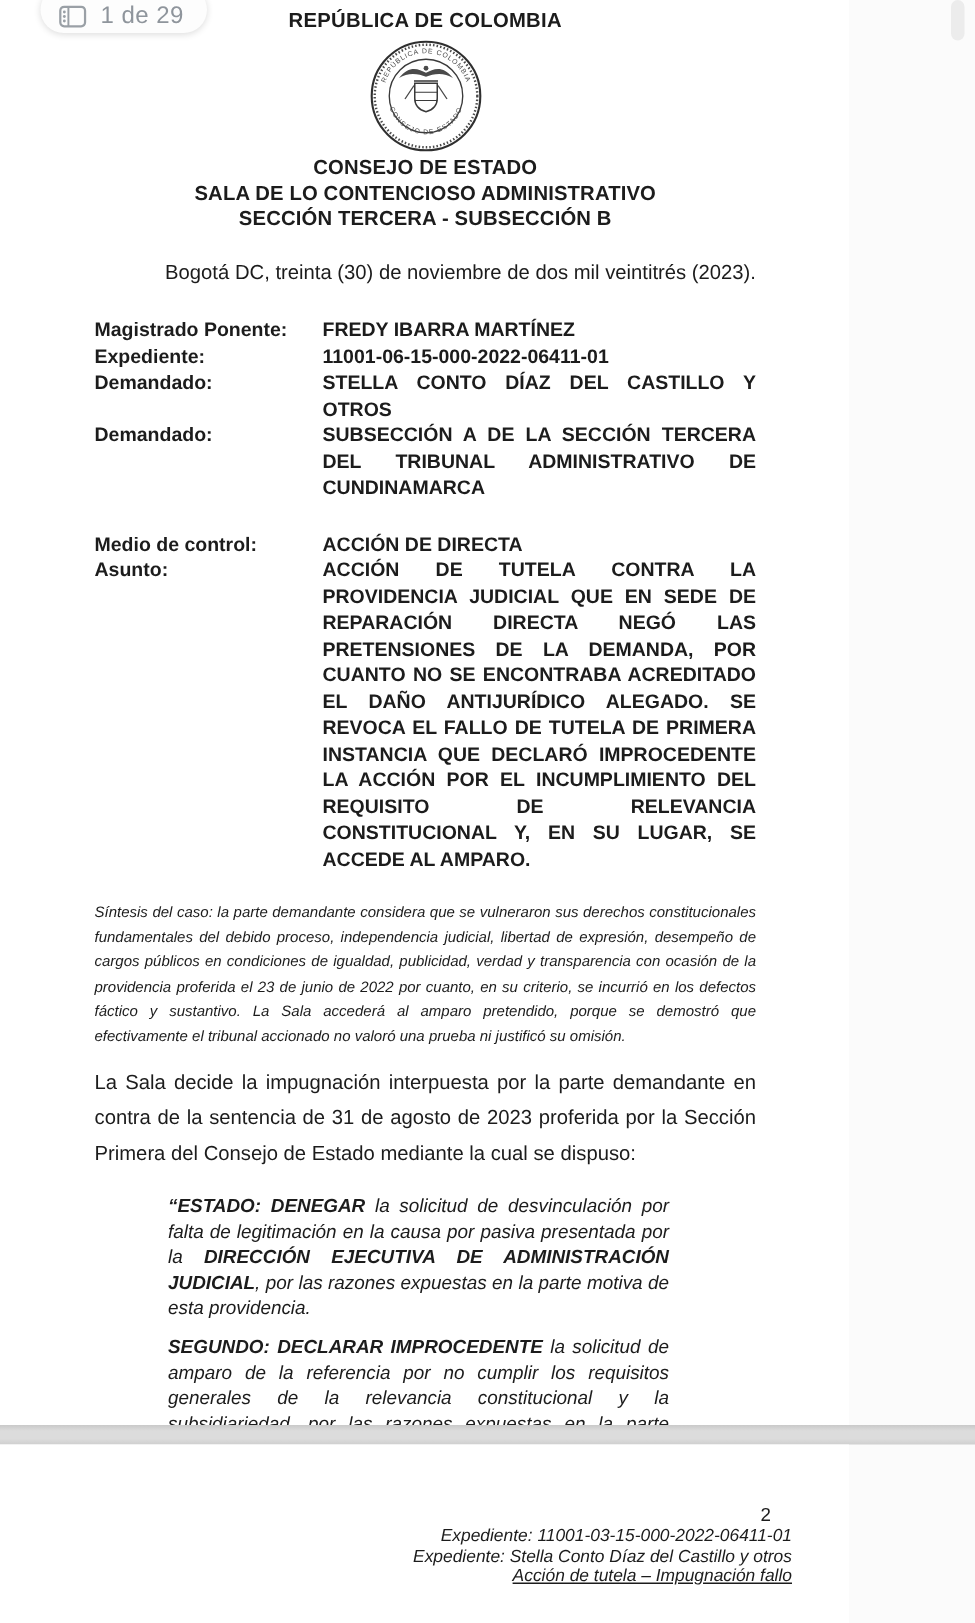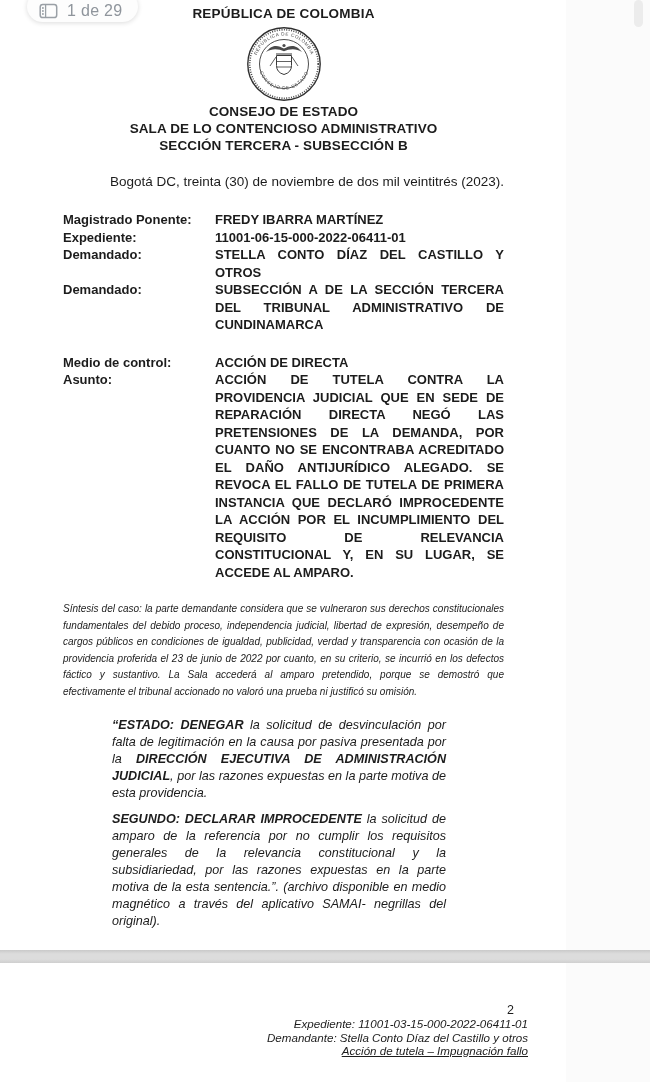--- a/index.html
+++ b/index.html
@@ -119,34 +119,35 @@
         <div class="fvalue">ACCIÓN DE DIRECTA</div>
       </div>
       <div class="frow">
         <div class="flabel">Asunto:</div>
         <div class="fvalue">ACCIÓN DE TUTELA CONTRA LA PROVIDENCIA JUDICIAL QUE EN SEDE DE REPARACIÓN DIRECTA NEGÓ LAS PRETENSIONES DE LA DEMANDA, POR CUANTO NO SE ENCONTRABA ACREDITADO EL DAÑO ANTIJURÍDICO ALEGADO. SE REVOCA EL FALLO DE TUTELA DE PRIMERA INSTANCIA QUE DECLARÓ IMPROCEDENTE LA ACCIÓN POR EL INCUMPLIMIENTO DEL REQUISITO DE RELEVANCIA CONSTITUCIONAL Y, EN SU LUGAR, SE ACCEDE AL AMPARO.</div>
       </div>
     </div>
 
     <div class="synthesis">Síntesis del caso: la parte demandante considera que se vulneraron sus derechos constitucionales fundamentales del debido proceso, independencia judicial, libertad de expresión, desempeño de cargos públicos en condiciones de igualdad, publicidad, verdad y transparencia con ocasión de la providencia proferida el 23 de junio de 2022 por cuanto, en su criterio, se incurrió en los defectos fáctico y sustantivo. La Sala accederá al amparo pretendido, porque se demostró que efectivamente el tribunal accionado no valoró una prueba ni justificó su omisión.</div>
 
+    <div class="intro">La Sala decide la impugnación interpuesta por la parte demandante en contra de la sentencia de 31 de agosto de 2023 proferida por la Sección Primera del Consejo de Estado mediante la cual se dispuso:</div>
 
     <div class="quote"><span class="bi">“ESTADO: DENEGAR</span><span> la solicitud de desvinculación por falta de legitimación en la causa por pasiva presentada por la </span><span class="bi">DIRECCIÓN EJECUTIVA DE ADMINISTRACIÓN JUDICIAL</span><span>, por las razones expuestas en la parte motiva de esta providencia.</span></div>
 
     <div class="quote"><span class="bi">SEGUNDO: DECLARAR IMPROCEDENTE</span><span> la solicitud de amparo de la referencia por no cumplir los requisitos generales de la relevancia constitucional y la subsidiariedad, por las razones expuestas en la parte motiva de la esta sentencia.”. (archivo disponible en medio magnético a través del aplicativo SAMAI- negrillas del original).</span></div>
 
   </div>
 
   <div class="page-gap"></div>
 
   <div class="page page2">
     <div class="p2h">
       <div class="p2num">2</div>
       <div>Expediente: 11001-03-15-000-2022-06411-01</div>
-      <div>Demandante: Stella Conto Díaz del Castillo y otros</div>
+      <div>Expediente: Stella Conto Díaz del Castillo y otros</div>
       <div><span class="uline">Acción de tutela – Impugnación fallo</span></div>
     </div>
   </div>
 
   <div class="pill">
     <svg width="19" height="16" viewBox="0 0 19 16">
       <rect x="1.2" y="1.5" width="16.5" height="13" rx="2.6" fill="none" stroke="#9aa0a6" stroke-width="1.5"></rect>
       <line x1="6.6" y1="1.5" x2="6.6" y2="14.5" stroke="#9aa0a6" stroke-width="1.3"></line>
       <circle cx="3.9" cy="5" r="0.95" fill="#9aa0a6"></circle>
       <circle cx="3.9" cy="8" r="0.95" fill="#9aa0a6"></circle>

